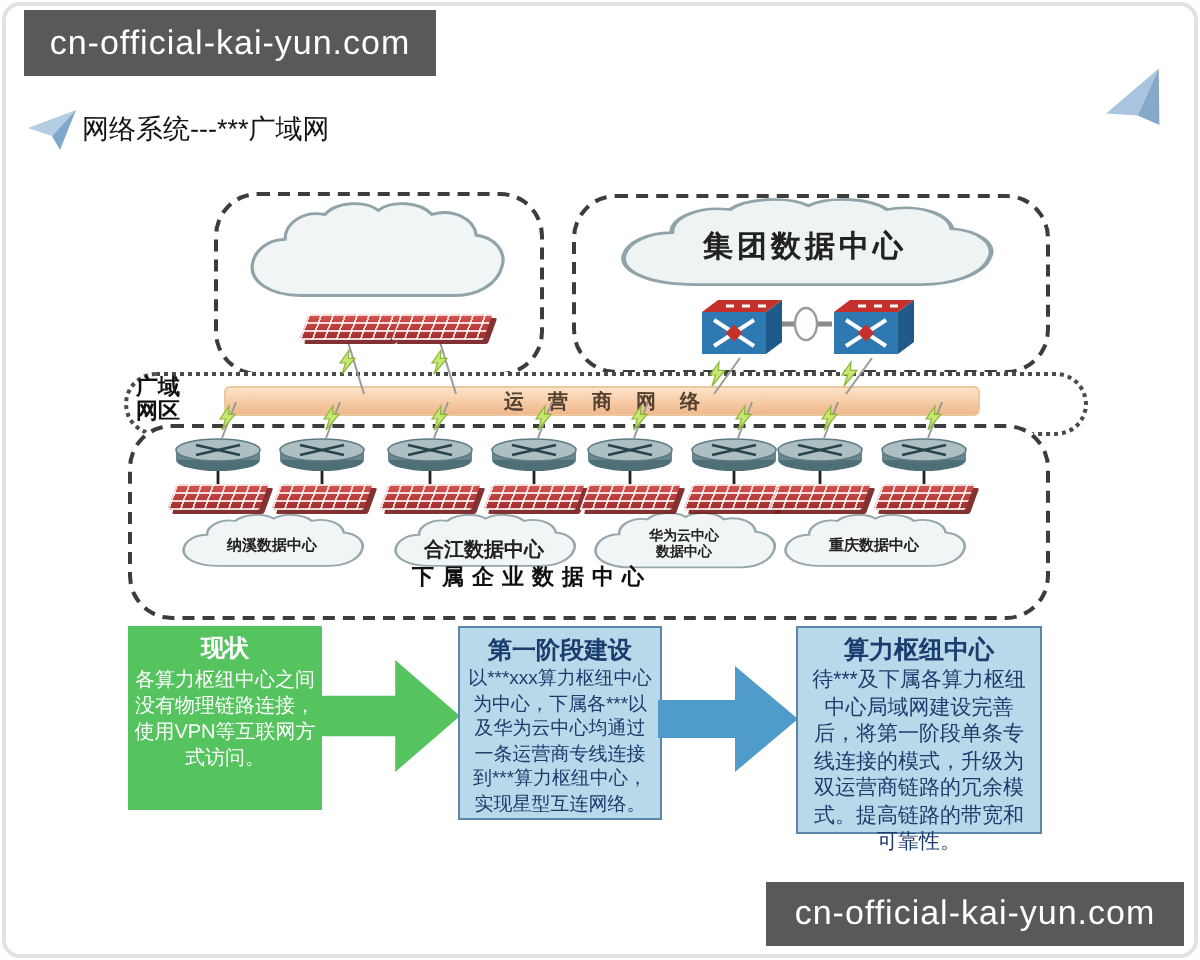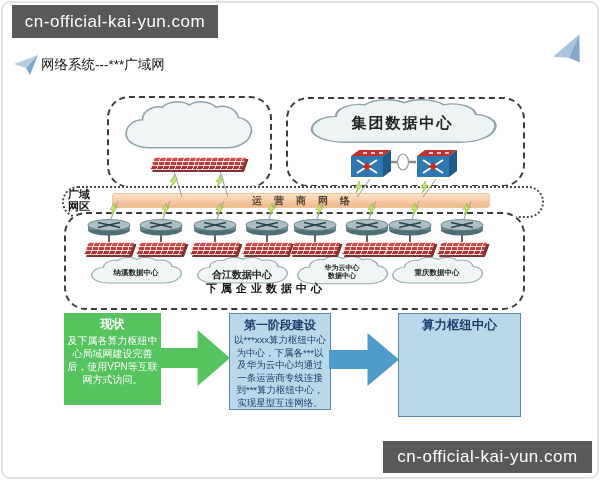--- a/index.html
+++ b/index.html
@@ -306,24 +306,25 @@
       <path transform="translate(268,203)" d="M4.5 0 L0 6.5 L2.8 6.5 L1 12 L7.5 4.2 L4.2 4.2 Z"></path>
       <path transform="translate(316,203)" d="M4.5 0 L0 6.5 L2.8 6.5 L1 12 L7.5 4.2 L4.2 4.2 Z"></path>
       <path transform="translate(368,203)" d="M4.5 0 L0 6.5 L2.8 6.5 L1 12 L7.5 4.2 L4.2 4.2 Z"></path>
       <path transform="translate(411,203)" d="M4.5 0 L0 6.5 L2.8 6.5 L1 12 L7.5 4.2 L4.2 4.2 Z"></path>
       <path transform="translate(463,203)" d="M4.5 0 L0 6.5 L2.8 6.5 L1 12 L7.5 4.2 L4.2 4.2 Z"></path>
     </g>
   </svg>
 
   <div class="phase phase-green">
     <div class="p-title">现状</div>
-    <div class="p-body">及下属各算力枢纽中心局域网建设完善后，使用VPN等互联网方式访问。</div>
+    <div class="p-body">各算力枢纽中心之间没有物理链路连接，使用VPN等互联网方式访问。</div>
   </div>
   <div class="block-arrow arrow-green"></div>
   <div class="phase phase-blue phase-2">
     <div class="p-title">第一阶段建设</div>
     <div class="p-body">以***xxx算力枢纽中心为中心，下属各***以及华为云中心均通过一条运营商专线连接到***算力枢纽中心，实现星型互连网络。</div>
   </div>
   <div class="block-arrow arrow-blue"></div>
   <div class="phase phase-blue phase-3">
     <div class="p-title">算力枢纽中心</div>
+    <div class="p-body">待***及下属各算力枢纽中心局域网建设完善后，将第一阶段单条专线连接的模式，升级为双运营商链路的冗余模式。提高链路的带宽和可靠性。</div>
   </div>
 </div>
 
 </body></html>

